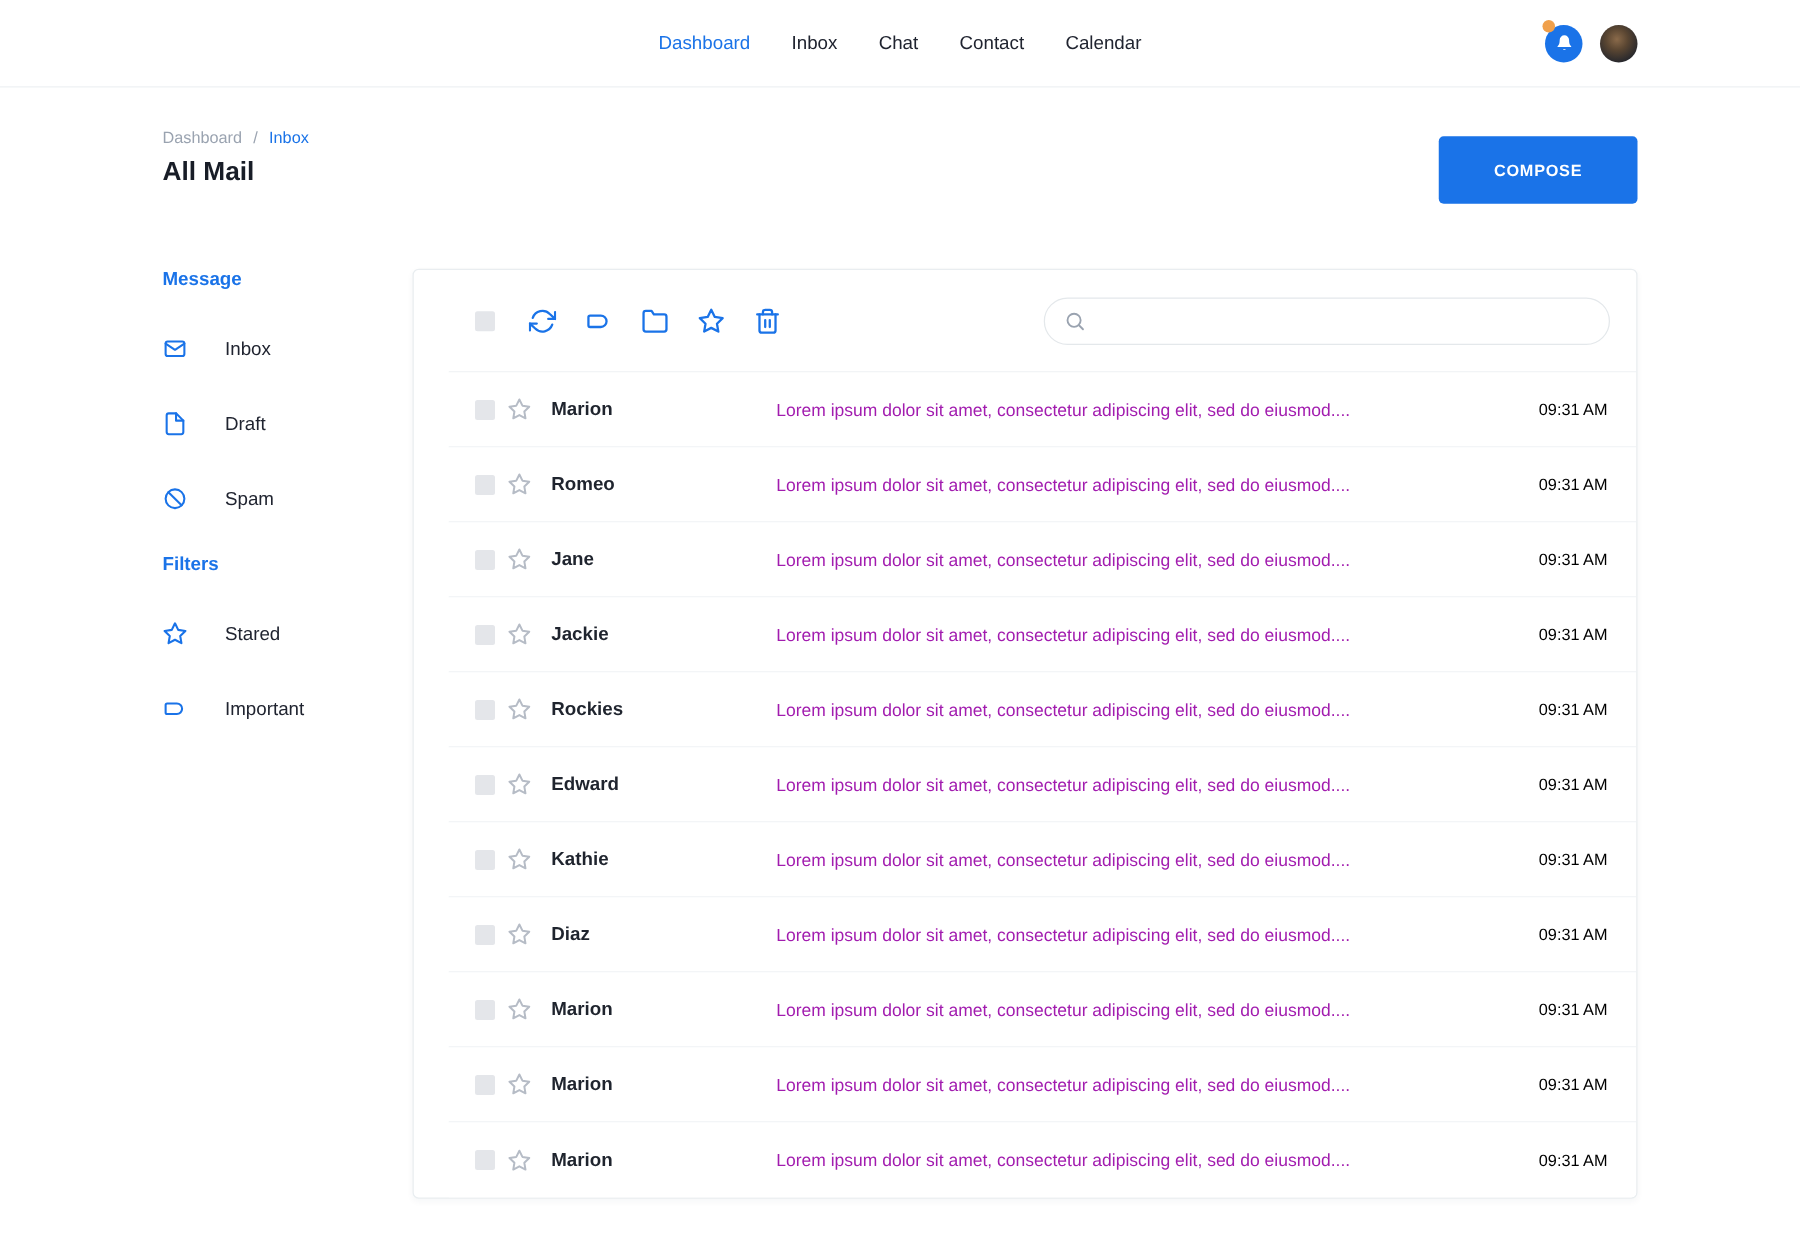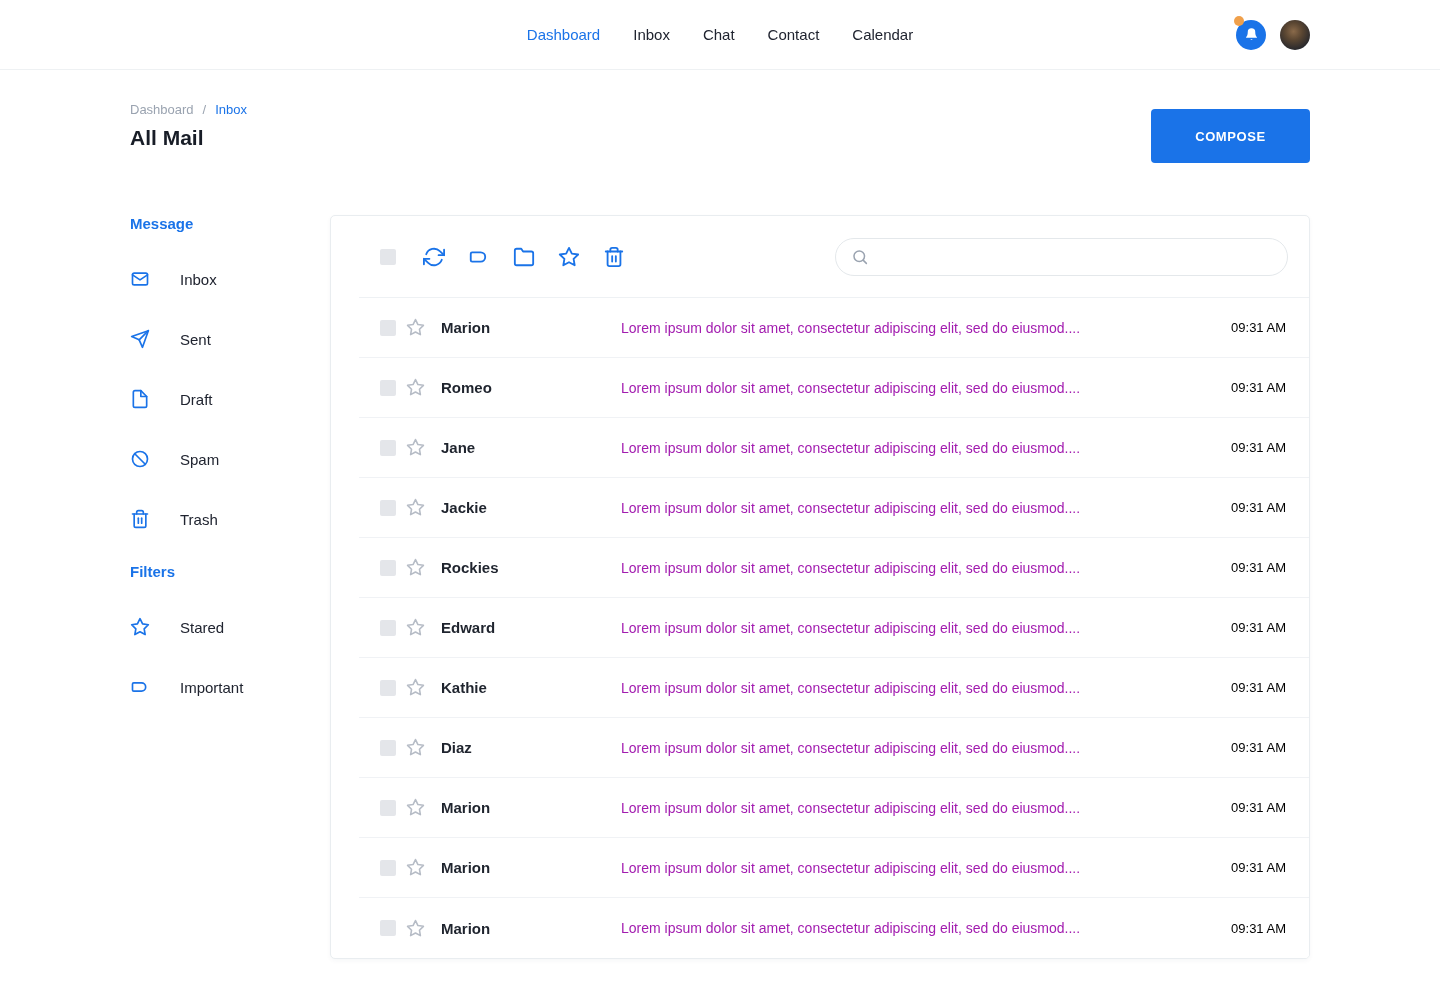--- a/index.html
+++ b/index.html
@@ -113,111 +113,91 @@
             <svg viewBox="0 0 24 24" fill="none" stroke="currentColor" stroke-width="2" stroke-linecap="round" stroke-linejoin="round">
               <rect x="3" y="5" width="18" height="14" rx="2"></rect>
               <polyline points="3 7 12 13 21 7"></polyline>
             </svg>
           </span>
           <span>Inbox</span>
         </div>
         <div class="side-item">
           <span class="icn">
             <svg viewBox="0 0 24 24" fill="none" stroke="currentColor" stroke-width="2" stroke-linecap="round" stroke-linejoin="round">
-              <line x1="22" y1="2" x2="11" y2="13"></line>
-              <polygon points="22 2 15 22 11 13 2 9 22 2"></polygon>
-            </svg>
-          </span>
-          <span>Sent</span>
-        </div>
-        <div class="side-item">
-          <span class="icn">
-            <svg viewBox="0 0 24 24" fill="none" stroke="currentColor" stroke-width="2" stroke-linecap="round" stroke-linejoin="round">
               <path d="M13 2H6a2 2 0 0 0-2 2v16a2 2 0 0 0 2 2h12a2 2 0 0 0 2-2V9z"></path>
               <polyline points="13 2 13 9 20 9"></polyline>
             </svg>
           </span>
           <span>Draft</span>
         </div>
         <div class="side-item">
           <span class="icn">
             <svg viewBox="0 0 24 24" fill="none" stroke="currentColor" stroke-width="2" stroke-linecap="round" stroke-linejoin="round">
               <circle cx="12" cy="12" r="9"></circle>
               <line x1="5.7" y1="5.7" x2="18.3" y2="18.3"></line>
             </svg>
           </span>
           <span>Spam</span>
         </div>
-        <div class="side-item">
-          <span class="icn">
+      </div>
+      <div class="side-section">
+        <div class="side-title">Filters</div>
+        <div class="side-item">
+          <span class="icn">
+            <svg viewBox="0 0 24 24" fill="none" stroke="currentColor" stroke-width="2" stroke-linecap="round" stroke-linejoin="round">
+              <polygon points="12 2 15.09 8.26 22 9.27 17 14.14 18.18 21.02 12 17.77 5.82 21.02 7 14.14 2 9.27 8.91 8.26"></polygon>
+            </svg>
+          </span>
+          <span>Stared</span>
+        </div>
+        <div class="side-item">
+          <span class="icn">
+            <svg viewBox="0 0 24 24" fill="none" stroke="currentColor" stroke-width="2" stroke-linecap="round" stroke-linejoin="round">
+              <path d="M4.5 7h9.3a5 5 0 1 1 0 10H4.5A1.5 1.5 0 0 1 3 15.5v-7A1.5 1.5 0 0 1 4.5 7z"></path>
+            </svg>
+          </span>
+          <span>Important</span>
+        </div>
+      </div>
+    </aside>
+
+  <section class="mail-panel">
+    <div class="mail-toolbar">
+      <span class="check"></span>
+      <div class="toolbar-icons">
+          <span class="icn tb-icon">
+            <svg viewBox="0 0 24 24" fill="none" stroke="currentColor" stroke-width="2" stroke-linecap="round" stroke-linejoin="round">
+              <polyline points="23 4 23 10 17 10"></polyline>
+              <polyline points="1 20 1 14 7 14"></polyline>
+              <path d="M3.51 9a9 9 0 0 1 14.85-3.36L23 10M1 14l4.64 4.36A9 9 0 0 0 20.49 15"></path>
+            </svg>
+          </span>
+          <span class="icn tb-icon">
+            <svg viewBox="0 0 24 24" fill="none" stroke="currentColor" stroke-width="2" stroke-linecap="round" stroke-linejoin="round">
+              <path d="M4.5 7h9.3a5 5 0 1 1 0 10H4.5A1.5 1.5 0 0 1 3 15.5v-7A1.5 1.5 0 0 1 4.5 7z"></path>
+            </svg>
+          </span>
+          <span class="icn tb-icon">
+            <svg viewBox="0 0 24 24" fill="none" stroke="currentColor" stroke-width="2" stroke-linecap="round" stroke-linejoin="round">
+              <path d="M22 19a2 2 0 0 1-2 2H4a2 2 0 0 1-2-2V5a2 2 0 0 1 2-2h5l2 3h9a2 2 0 0 1 2 2z"></path>
+            </svg>
+          </span>
+          <span class="icn tb-icon">
+            <svg viewBox="0 0 24 24" fill="none" stroke="currentColor" stroke-width="2" stroke-linecap="round" stroke-linejoin="round">
+              <polygon points="12 2 15.09 8.26 22 9.27 17 14.14 18.18 21.02 12 17.77 5.82 21.02 7 14.14 2 9.27 8.91 8.26"></polygon>
+            </svg>
+          </span>
+          <span class="icn tb-icon">
             <svg viewBox="0 0 24 24" fill="none" stroke="currentColor" stroke-width="2" stroke-linecap="round" stroke-linejoin="round">
               <polyline points="3 6 5 6 21 6"></polyline>
               <path d="M19 6v14a2 2 0 0 1-2 2H7a2 2 0 0 1-2-2V6m3 0V4a2 2 0 0 1 2-2h4a2 2 0 0 1 2 2v2"></path>
               <line x1="10" y1="11" x2="10" y2="17"></line>
               <line x1="14" y1="11" x2="14" y2="17"></line>
             </svg>
           </span>
-          <span>Trash</span>
-        </div>
-      </div>
-      <div class="side-section">
-        <div class="side-title">Filters</div>
-        <div class="side-item">
-          <span class="icn">
-            <svg viewBox="0 0 24 24" fill="none" stroke="currentColor" stroke-width="2" stroke-linecap="round" stroke-linejoin="round">
-              <polygon points="12 2 15.09 8.26 22 9.27 17 14.14 18.18 21.02 12 17.77 5.82 21.02 7 14.14 2 9.27 8.91 8.26"></polygon>
-            </svg>
-          </span>
-          <span>Stared</span>
-        </div>
-        <div class="side-item">
-          <span class="icn">
-            <svg viewBox="0 0 24 24" fill="none" stroke="currentColor" stroke-width="2" stroke-linecap="round" stroke-linejoin="round">
-              <path d="M4.5 7h9.3a5 5 0 1 1 0 10H4.5A1.5 1.5 0 0 1 3 15.5v-7A1.5 1.5 0 0 1 4.5 7z"></path>
-            </svg>
-          </span>
-          <span>Important</span>
-        </div>
-      </div>
-    </aside>
-
-  <section class="mail-panel">
-    <div class="mail-toolbar">
-      <span class="check"></span>
-      <div class="toolbar-icons">
-          <span class="icn tb-icon">
-            <svg viewBox="0 0 24 24" fill="none" stroke="currentColor" stroke-width="2" stroke-linecap="round" stroke-linejoin="round">
-              <polyline points="23 4 23 10 17 10"></polyline>
-              <polyline points="1 20 1 14 7 14"></polyline>
-              <path d="M3.51 9a9 9 0 0 1 14.85-3.36L23 10M1 14l4.64 4.36A9 9 0 0 0 20.49 15"></path>
-            </svg>
-          </span>
-          <span class="icn tb-icon">
-            <svg viewBox="0 0 24 24" fill="none" stroke="currentColor" stroke-width="2" stroke-linecap="round" stroke-linejoin="round">
-              <path d="M4.5 7h9.3a5 5 0 1 1 0 10H4.5A1.5 1.5 0 0 1 3 15.5v-7A1.5 1.5 0 0 1 4.5 7z"></path>
-            </svg>
-          </span>
-          <span class="icn tb-icon">
-            <svg viewBox="0 0 24 24" fill="none" stroke="currentColor" stroke-width="2" stroke-linecap="round" stroke-linejoin="round">
-              <path d="M22 19a2 2 0 0 1-2 2H4a2 2 0 0 1-2-2V5a2 2 0 0 1 2-2h5l2 3h9a2 2 0 0 1 2 2z"></path>
-            </svg>
-          </span>
-          <span class="icn tb-icon">
-            <svg viewBox="0 0 24 24" fill="none" stroke="currentColor" stroke-width="2" stroke-linecap="round" stroke-linejoin="round">
-              <polygon points="12 2 15.09 8.26 22 9.27 17 14.14 18.18 21.02 12 17.77 5.82 21.02 7 14.14 2 9.27 8.91 8.26"></polygon>
-            </svg>
-          </span>
-          <span class="icn tb-icon">
-            <svg viewBox="0 0 24 24" fill="none" stroke="currentColor" stroke-width="2" stroke-linecap="round" stroke-linejoin="round">
-              <polyline points="3 6 5 6 21 6"></polyline>
-              <path d="M19 6v14a2 2 0 0 1-2 2H7a2 2 0 0 1-2-2V6m3 0V4a2 2 0 0 1 2-2h4a2 2 0 0 1 2 2v2"></path>
-              <line x1="10" y1="11" x2="10" y2="17"></line>
-              <line x1="14" y1="11" x2="14" y2="17"></line>
-            </svg>
-          </span>
         </div>
       <div class="search-wrap">
         <span class="icn icn-search">
             <svg viewBox="0 0 24 24" fill="none" stroke="currentColor" stroke-width="2" stroke-linecap="round" stroke-linejoin="round">
               <circle cx="11" cy="11" r="7"></circle>
               <line x1="16.5" y1="16.5" x2="20.5" y2="20.5"></line>
             </svg>
           </span>
         <input class="search-input" type="text" placeholder="" style="">
       </div>

